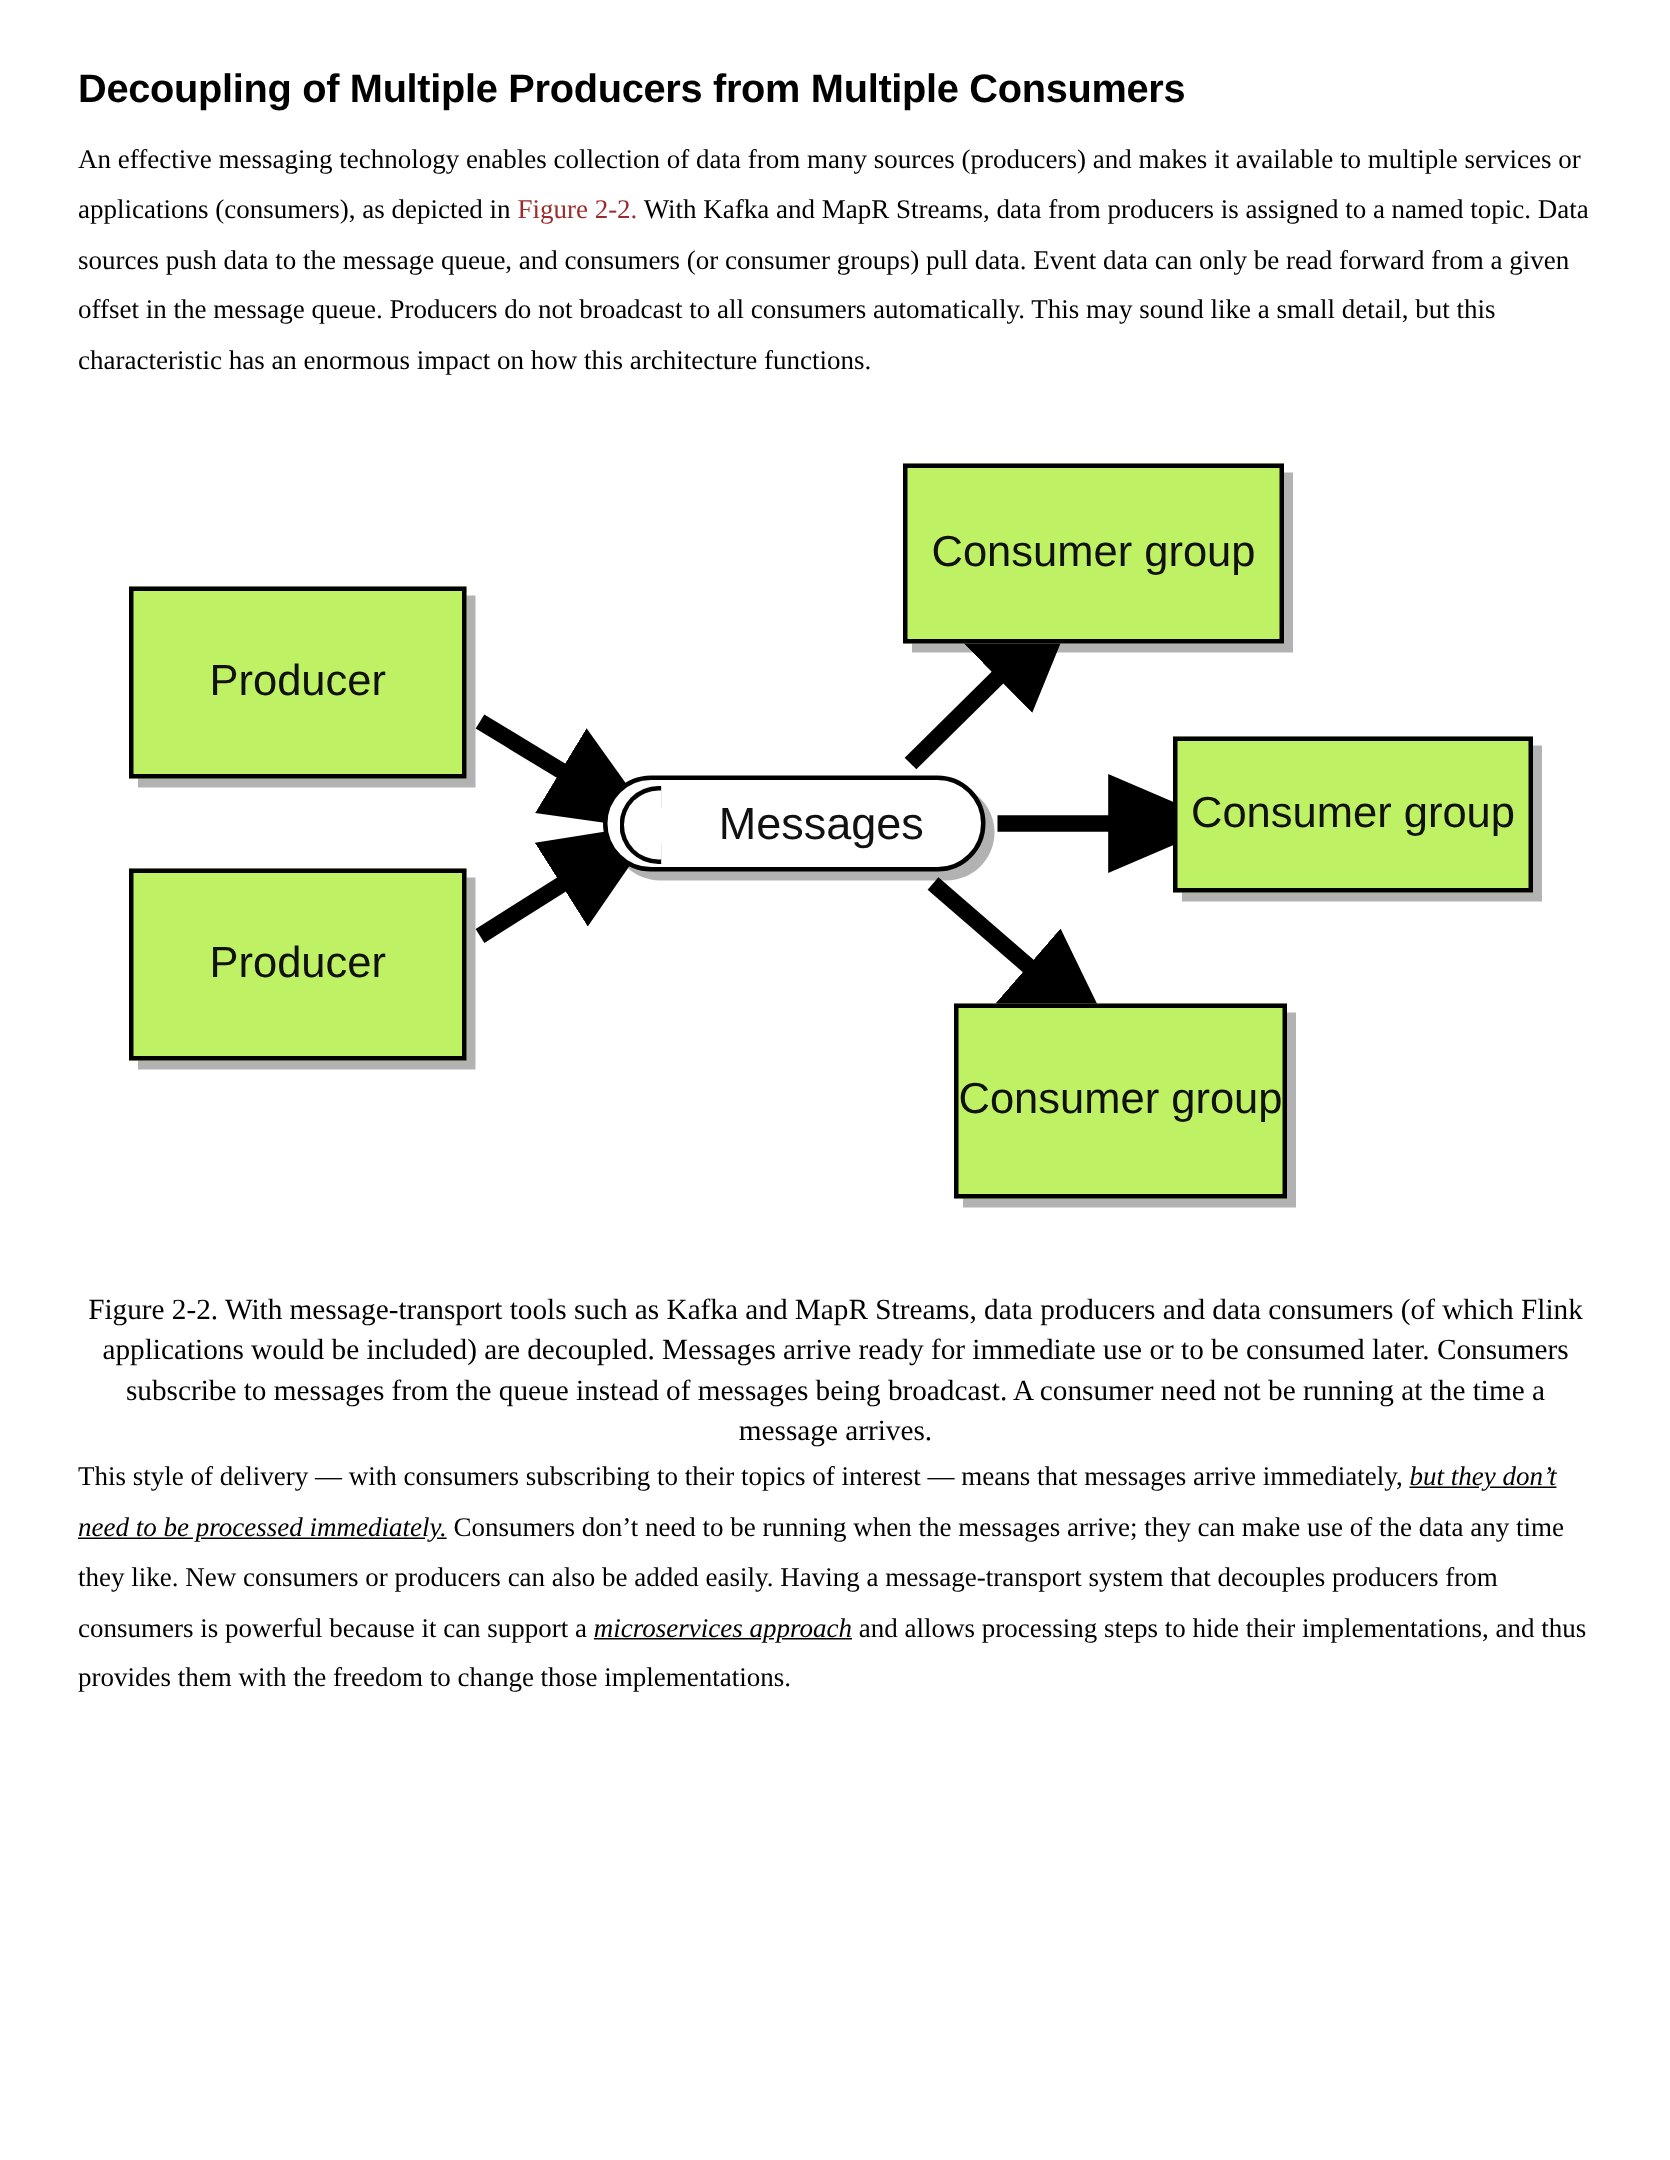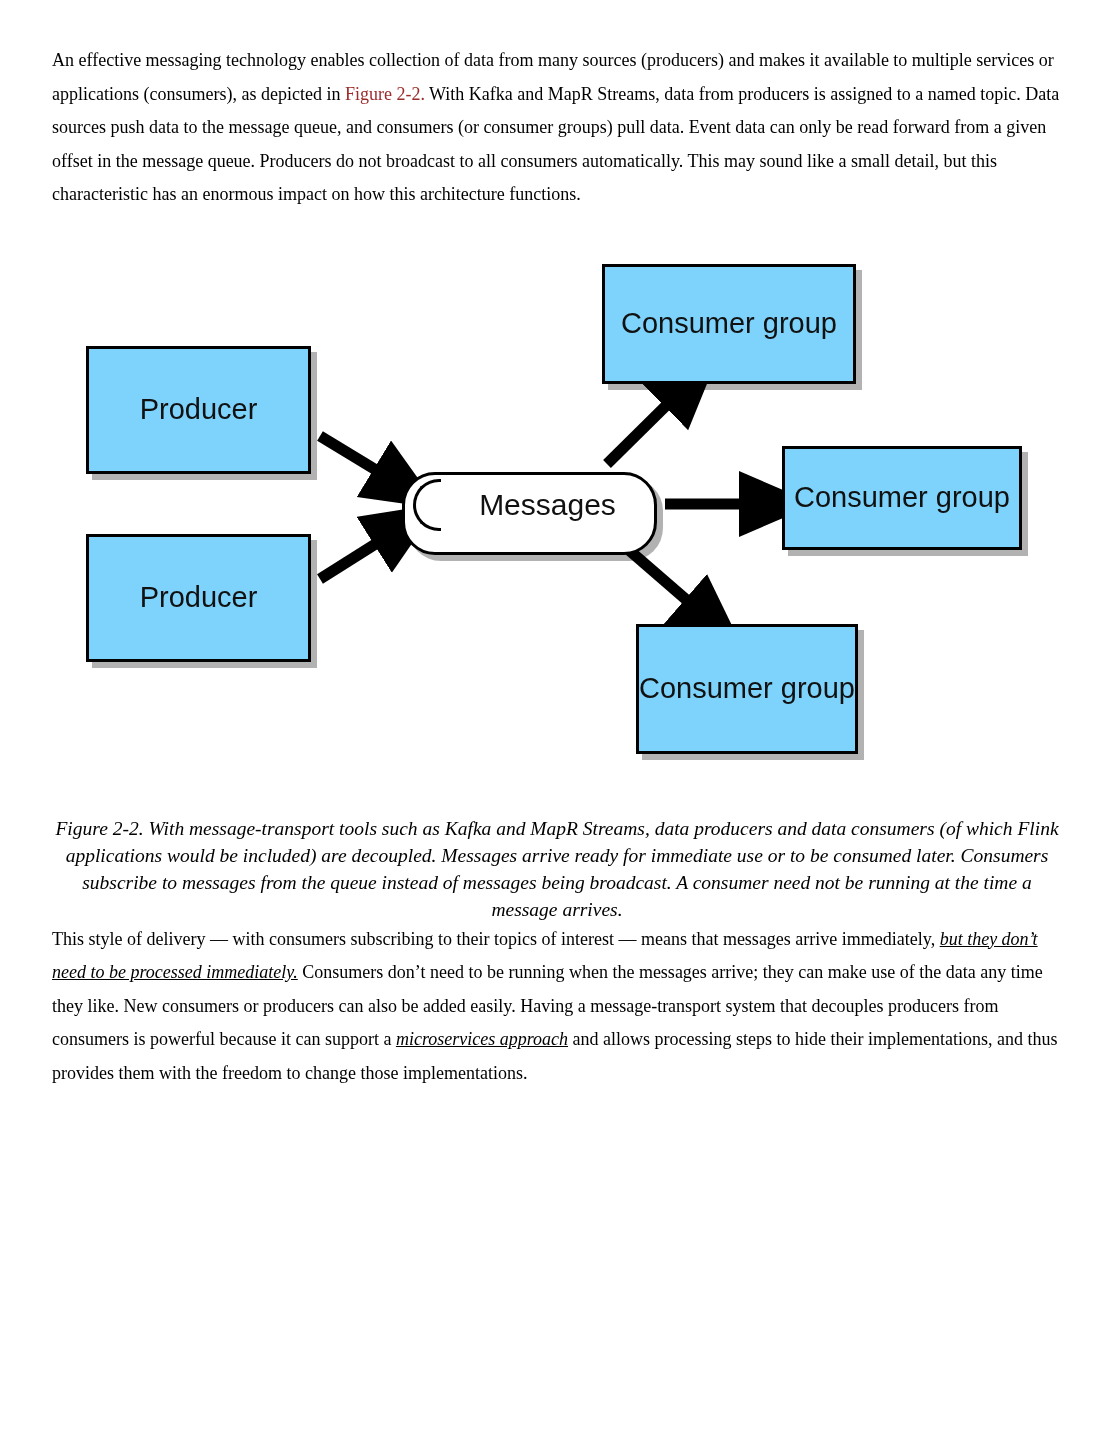--- a/index.html
+++ b/index.html
@@ -57,21 +57,21 @@
     margin-top: 42px;
   }
   .fig-canvas {
     position: absolute;
     left: 0; top: 0;
     width: 1012px;
     height: 545px;
   }
   .node {
     position: absolute;
-    background: #7dd3fc;
+    background: #bef264;
     border: 3px solid #000000;
     box-shadow: 6px 6px 0 rgba(0,0,0,0.30);
     font-family: "Liberation Sans", sans-serif;
     font-size: 29px;
     color: #111111;
     display: flex;
     align-items: center;
     justify-content: center;
     text-align: center;
     line-height: 1.16;
@@ -81,21 +81,21 @@
   .producer2 { left: 34px;  top: 280px; width: 225px; height: 128px; }
   .consumer1 { left: 550px; top: 10px;  width: 254px; height: 120px; }
   .consumer2 { left: 730px; top: 192px; width: 240px; height: 104px; }
   .consumer3 { left: 584px; top: 370px; width: 222px; height: 130px; }
 
   .cylinder {
     position: absolute;
     left: 350px;
     top: 218px;
     width: 255px;
-    height: 83px;
+    height: 64px;
     background: #ffffff;
     border: 3px solid #000000;
     border-radius: 33px / 33px;
     box-shadow: 6px 6px 0 rgba(0,0,0,0.30);
     box-sizing: border-box;
   }
   .cylinder .cap {
     position: absolute;
     left: 8px;
     top: 4px;
@@ -117,35 +117,35 @@
     align-items: center;
     justify-content: center;
     font-family: "Liberation Sans", sans-serif;
     font-size: 30px;
     color: #111111;
   }
 
   .caption {
     width: 1010px;
     margin: 16px 0 0 0;
-    font-style: italic;
     font-size: 19.5px;
     line-height: 27px;
     text-align: center;
   }
   .after-figure {
     margin-top: 50px;
   }
 </style>
 </head>
 <body>
 
 <div class="page">
   <div class="content">
 
+    <h1 class="page-title">Decoupling of Multiple Producers from Multiple Consumers</h1>
 
     <p class="body-text"><span>An effective messaging technology enables collection of data from many sources (producers) and makes it available to multiple services or applications (consumers), as depicted in </span><span class="figref">Figure 2-2.</span><span> With Kafka and MapR Streams, data from producers is assigned to a named topic. Data sources push data to the message queue, and consumers (or consumer groups) pull data. Event data can only be read forward from a given offset in the message queue. Producers do not broadcast to all consumers automatically. This may sound like a small detail, but this characteristic has an enormous impact on how this architecture functions.</span></p>
 
     <div class="figure">
       <div class="fig-canvas">
 
         <svg width="1012" height="545" viewBox="0 0 1012 545" style="position:absolute;left:0;top:0;">
           <defs>
             <marker id="arrowhead" markerWidth="7" markerHeight="7" refX="3.2" refY="3.0" orient="auto">
               <polygon points="0,0 7,3 0,6" fill="#000000"></polygon>

